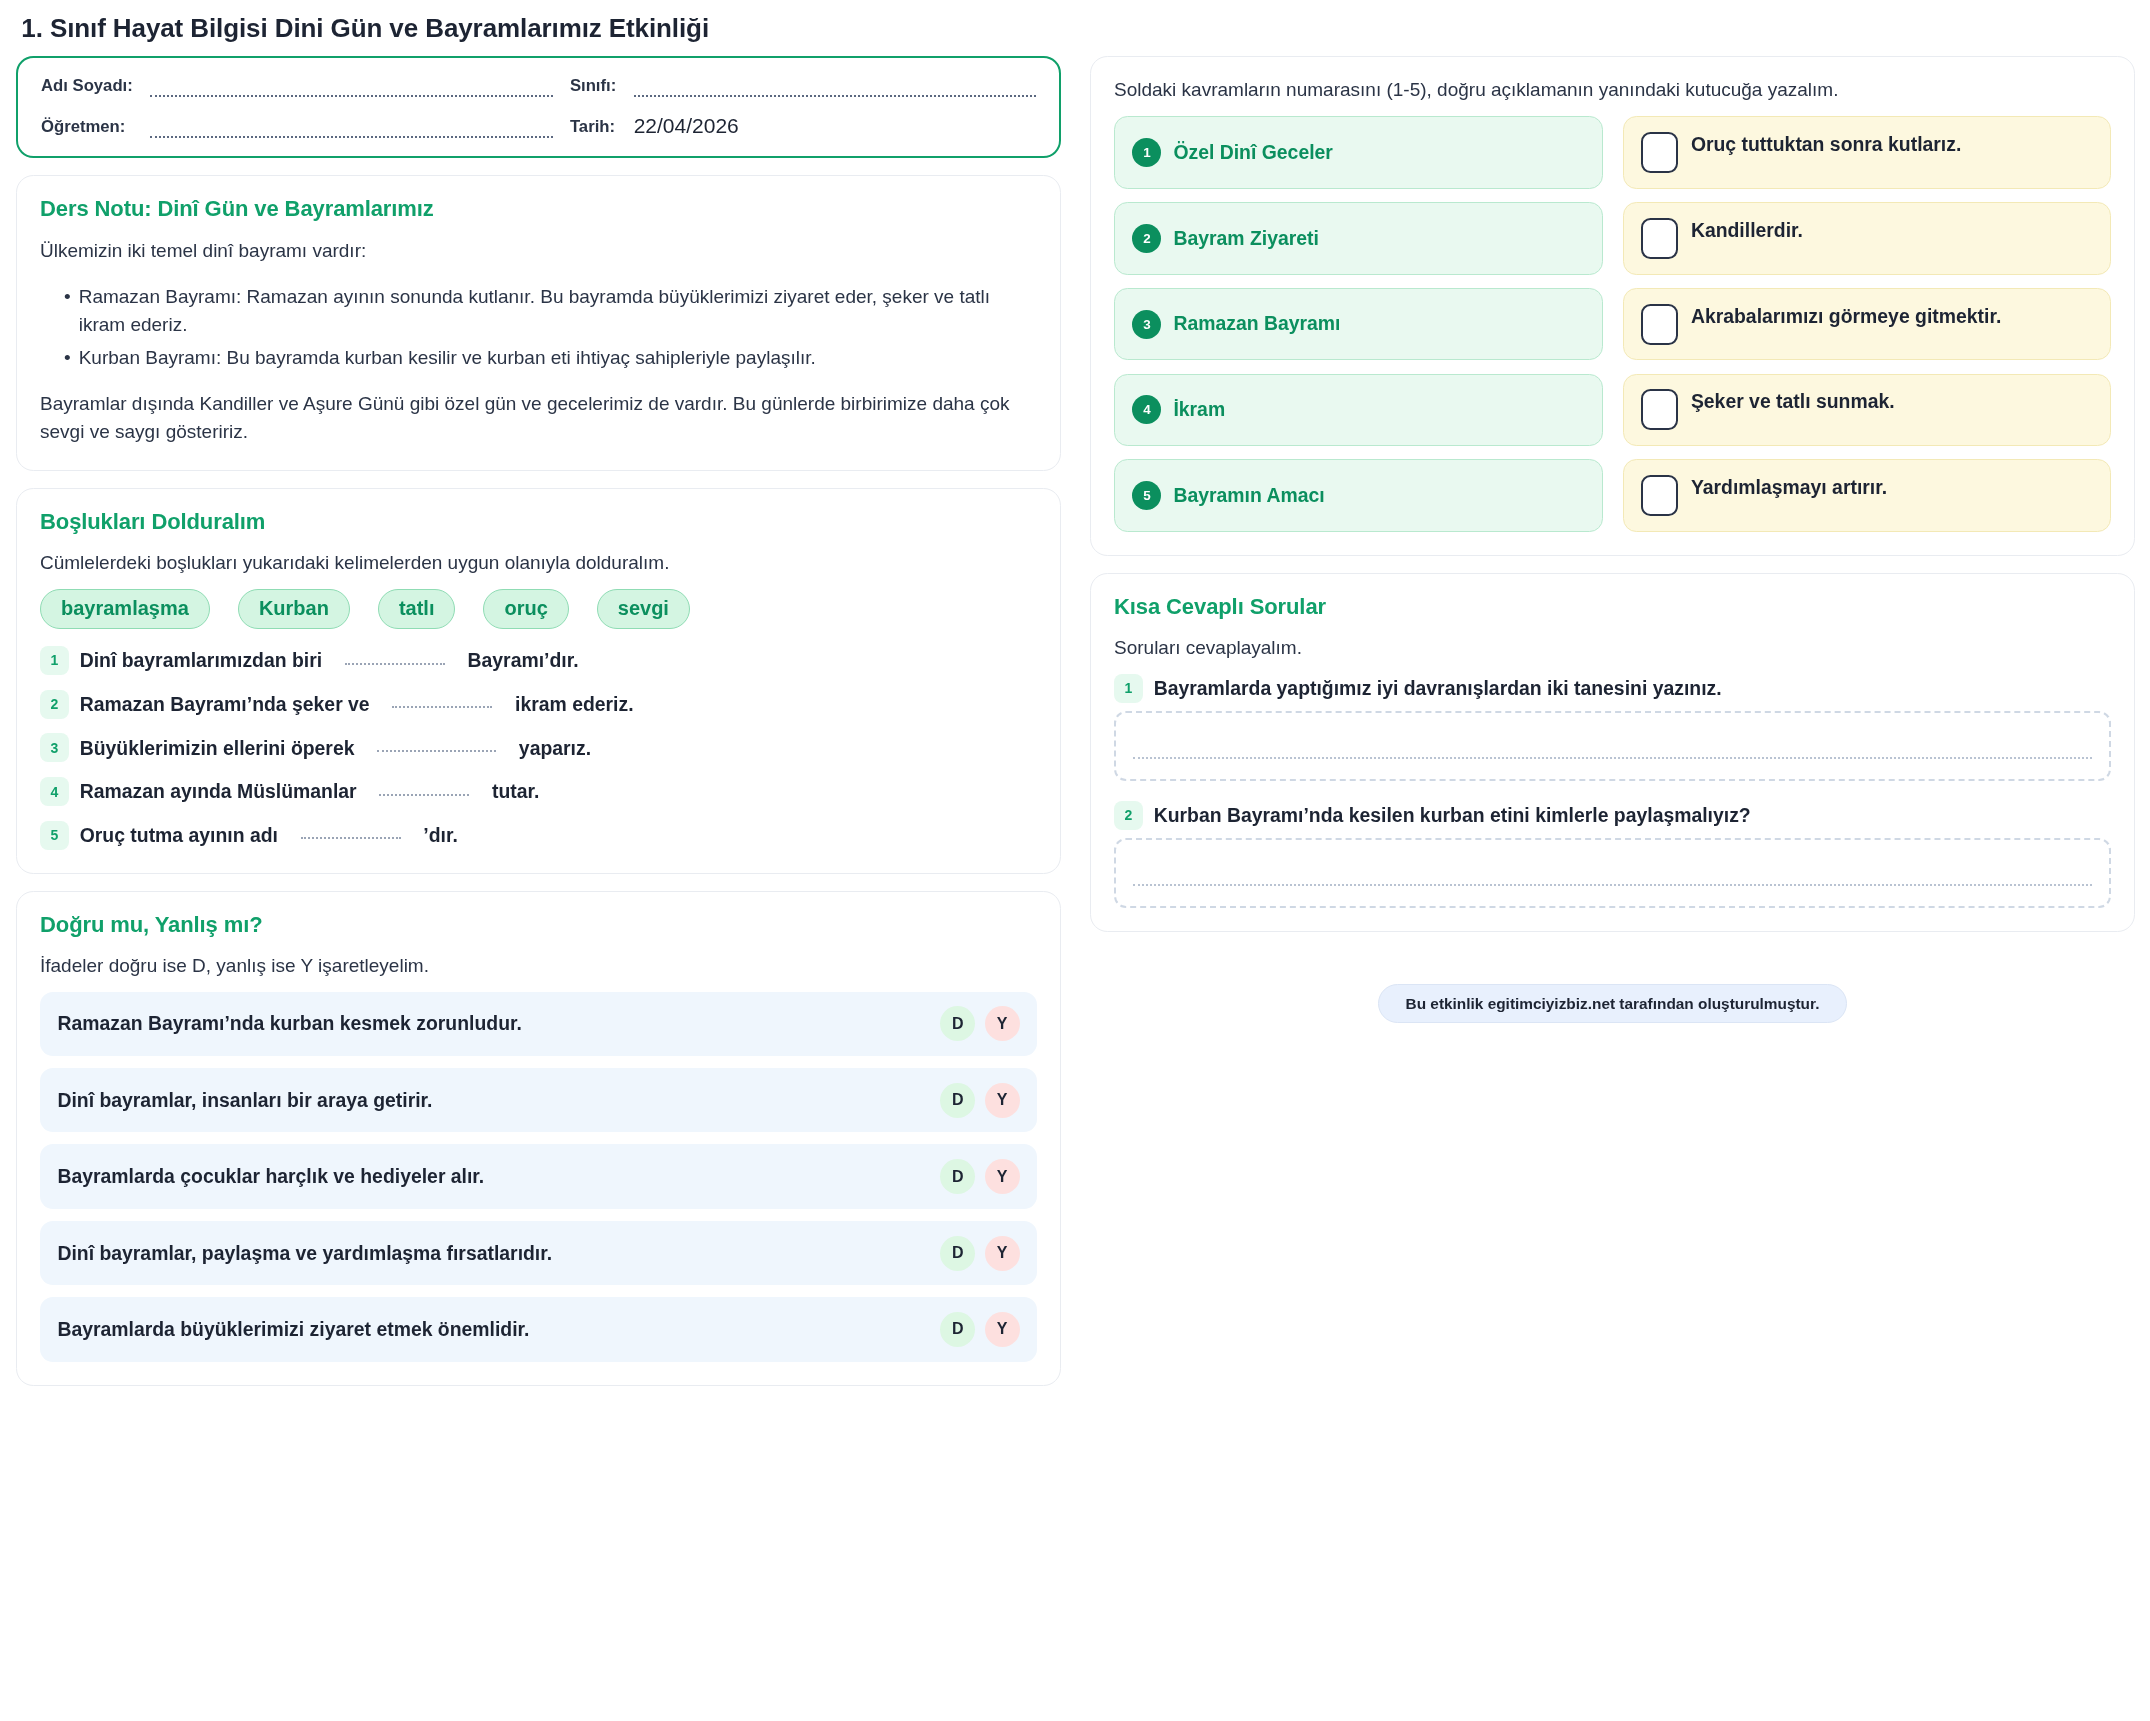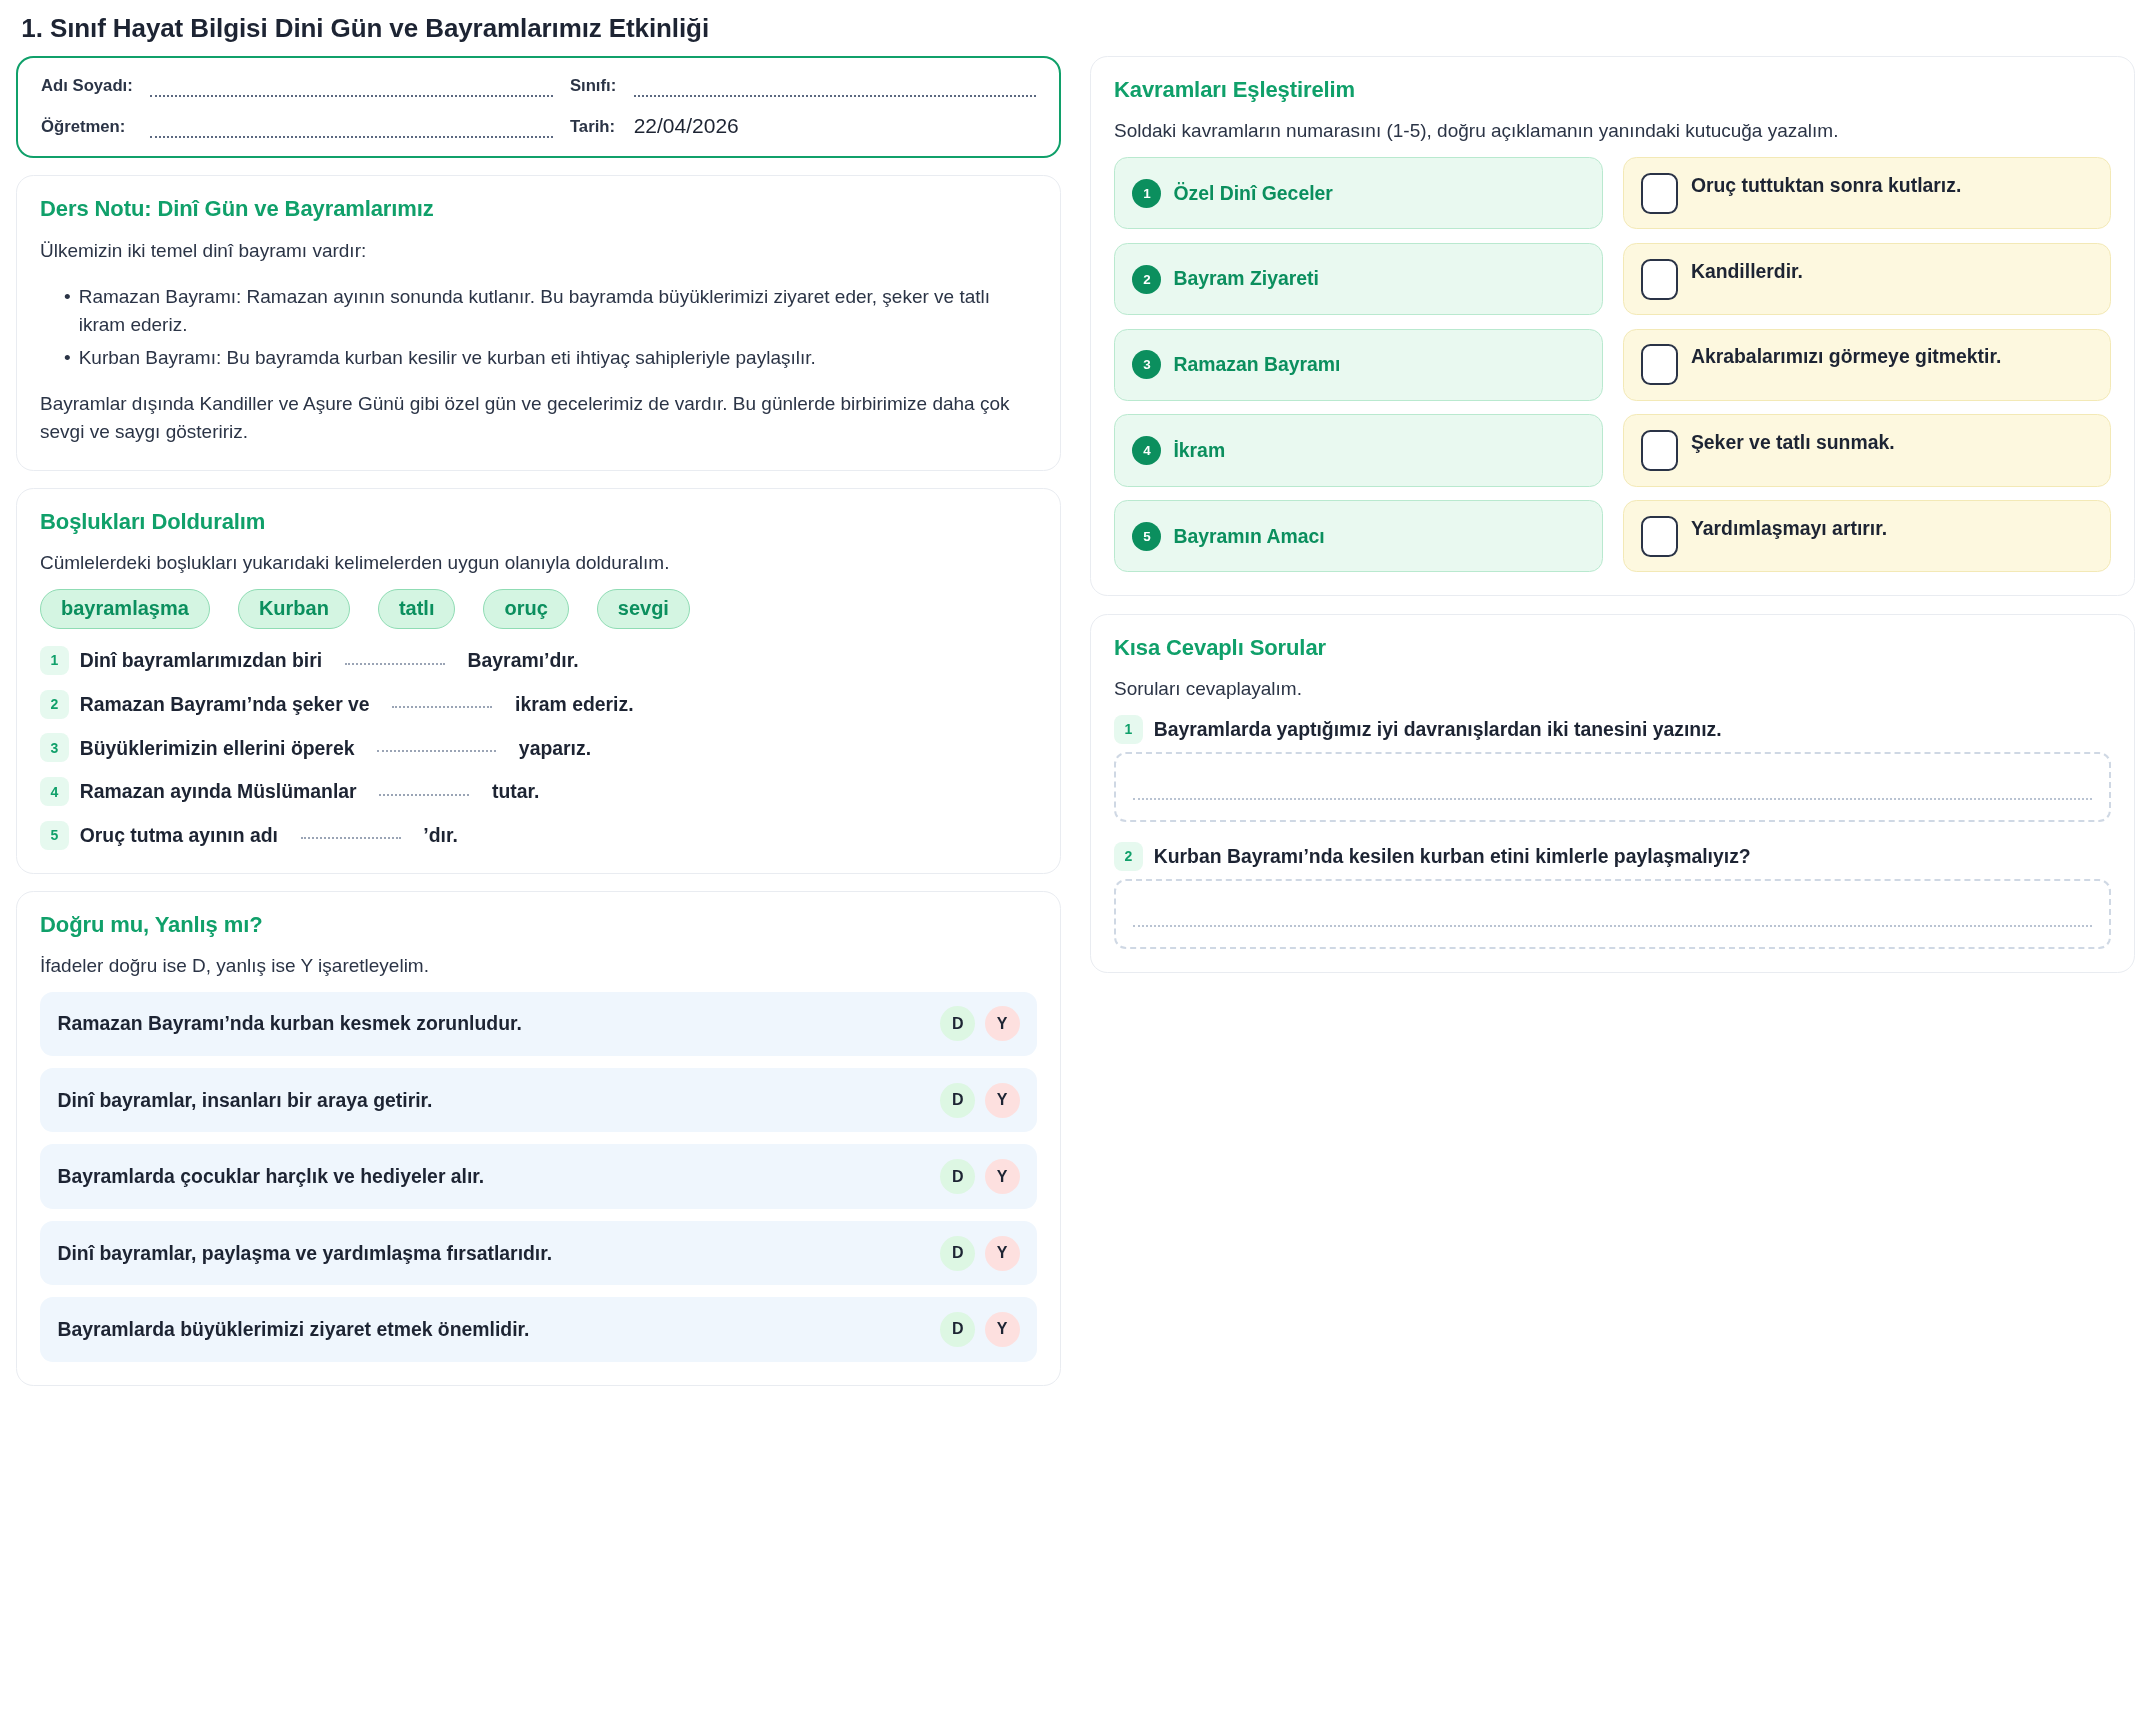--- a/index.html
+++ b/index.html
@@ -461,21 +461,20 @@
             <span class="tf-opt y">Y</span>
           </span>
         </div>
       </div>
 
     </div>
 
     <div class="col col-right">
 
       <div class="card">
-        <h2 class="section-title">Kavramları Eşleştirelim</h2>
         <p class="section-sub">Soldaki kavramların numarasını (1-5), doğru açıklamanın yanındaki kutucuğa yazalım.</p>
 
         <div class="match-grid">
           <div class="match-left">
             <span class="match-num">1</span>
             <span class="match-left-label">Özel Dinî Geceler</span>
           </div>
           <div class="match-right">
             <span class="match-box"></span>
             <span class="match-right-label">Oruç tuttuktan sonra kutlarız.</span>
@@ -533,17 +532,20 @@
 
         <div class="sa-item">
           <div class="sa-head">
             <span class="num-badge">2</span>
             <span class="sa-q">Kurban Bayramı’nda kesilen kurban etini kimlerle paylaşmalıyız?</span>
           </div>
           <div class="sa-box"></div>
         </div>
       </div>
 
+      <div class="footer-wrap">
+        <span class="footer-badge">Bu etkinlik egitimciyizbiz.net tarafından oluşturulmuştur.</span>
+      </div>
 
     </div>
   </div>
 </div>
 
 
 </body></html>

